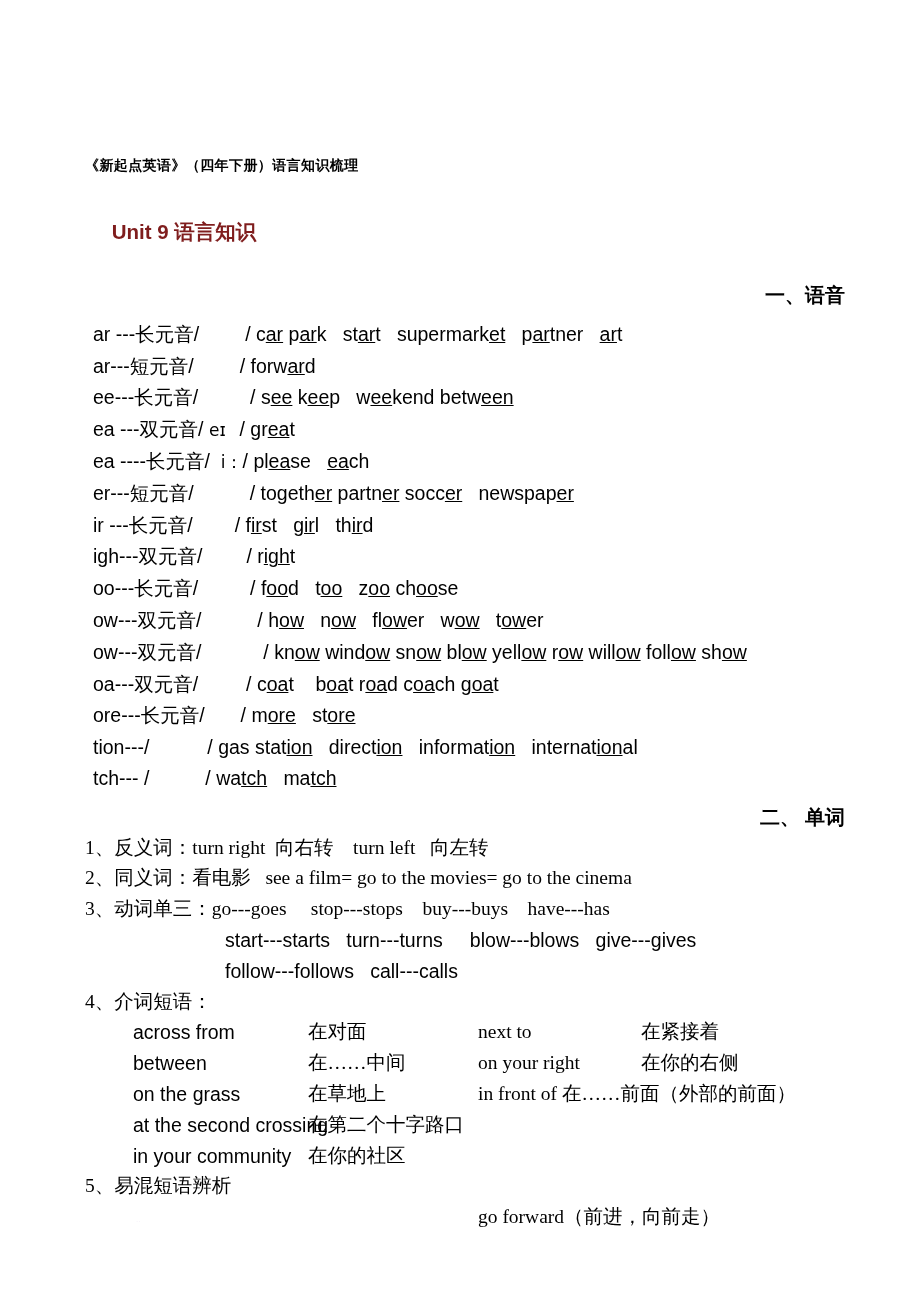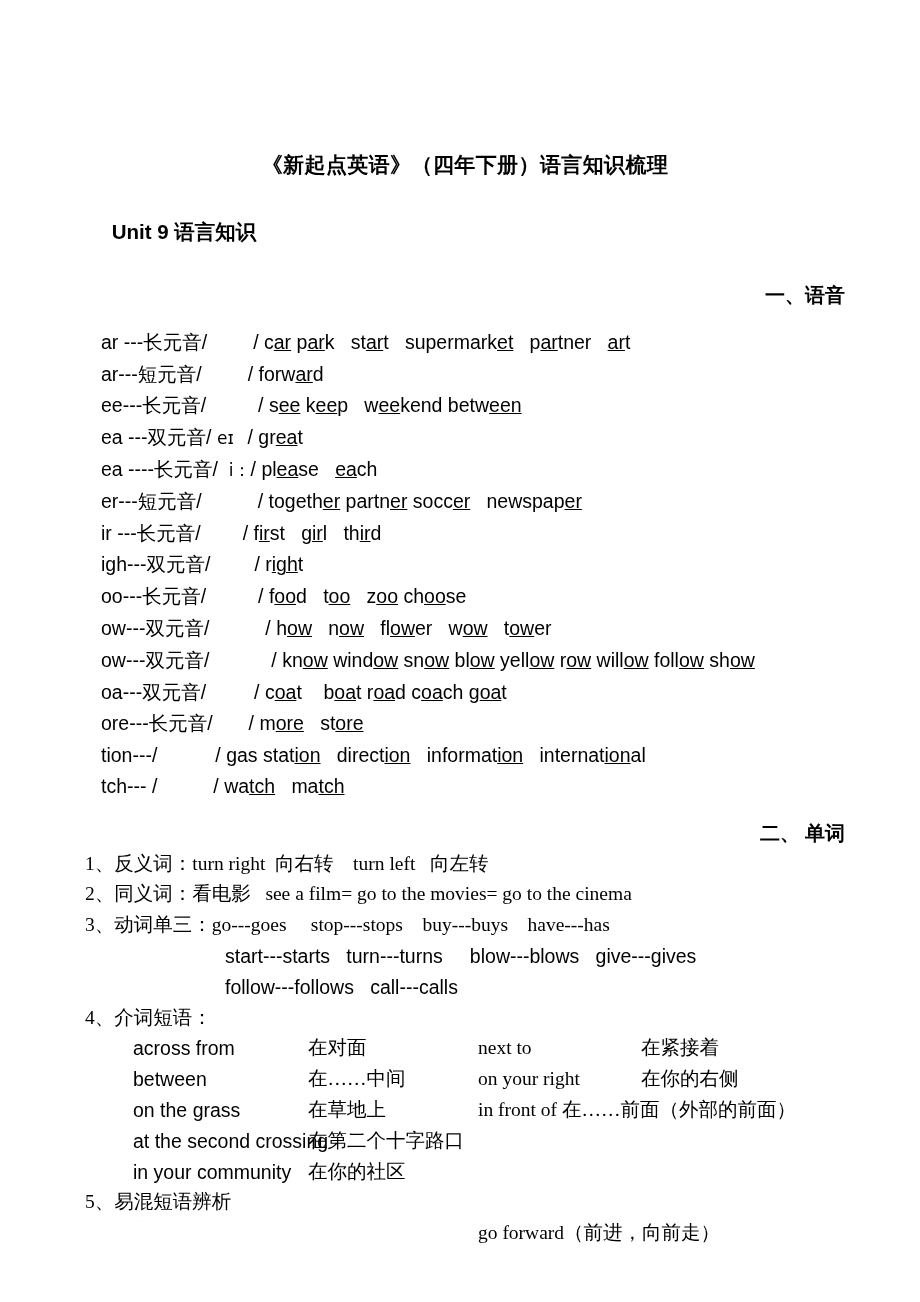--- a/index.html
+++ b/index.html
@@ -37,23 +37,23 @@
   .cn {
     font-family: "Liberation Serif", "DejaVu Serif", serif;
   }
   .en {
     font-family: "Liberation Sans", "DejaVu Sans", sans-serif;
   }
 
   
   .doc-title {
     font-family: Liberation Sans, sans-serif;
-    font-size: 21px;
-    font-weight: bold;
-    text-align: center;
+    font-size: 14px;
+    font-weight: bold;
+    text-align: left;
     line-height: 30px;
     margin: 0 0 7px 0;
     letter-spacing: 0.4px;
   }
 
   
   .unit-heading {
     margin: 0 0 1px 0;
     line-height: 30px;
     white-space: pre;
@@ -75,21 +75,21 @@
     font-size: 20px;
     font-weight: bold;
     line-height: 30.8px;
     margin: 0;
     white-space: pre;
     text-align: right;
   }
 
   
   .phonics {
-    margin: 16px;
+    margin: 8px;
   }
   .ph-row {
     display: block;
     font-size: 19.5px;
     line-height: 30.8px;
     white-space: pre;
   }
   .ph-key {
     display: inline-block;
     font-family: "Liberation Sans", "DejaVu Sans", sans-serif;
@@ -162,21 +162,21 @@
   }
 </style>
 </head>
 <body>
 
 <div class="page">
   <div class="doc">
 
     <div class="doc-title">《新起点英语》（四年下册）语言知识梳理</div>
 
-    <div class="unit-heading" id="unit-heading" style="color: #000000;">
+    <div class="unit-heading" id="unit-heading" style="color: #7f1d1d;">
       <span class="u-en">Unit 9 </span><span class="u-cn">语言知识</span>
     </div>
 
     <div class="sec-heading">一、语音</div>
 
     <div class="phonics" id="phonics-list">
         <div class="ph-row"><span class="ph-key">ar ---<span class="ph-cn">长元音</span>/</span><span class="ph-ipa" style="min-width: 46px;"></span><span class="ph-words">/ c<u class="mark">ar</u> p<u class="mark">ar</u>k   st<u class="mark">ar</u>t   supermark<u class="mark">et</u>   p<u class="mark">ar</u>tner   <u class="mark">ar</u>t</span></div>
         <div class="ph-row"><span class="ph-key">ar---<span class="ph-cn">短元音</span>/</span><span class="ph-ipa" style="min-width: 46px;"></span><span class="ph-words">/ forw<u class="mark">ar</u>d</span></div>
         <div class="ph-row"><span class="ph-key">ee---<span class="ph-cn">长元音</span>/</span><span class="ph-ipa" style="min-width: 52px;"></span><span class="ph-words">/ s<u class="mark">ee</u> k<u class="mark">ee</u>p   w<u class="mark">ee</u>kend betw<u class="mark">een</u></span></div>
         <div class="ph-row"><span class="ph-key">ea ---<span class="ph-cn">双元音</span>/</span><span class="ph-ipa" style="min-width: 36px;"> eɪ</span><span class="ph-words">/ gr<u class="mark">ea</u>t</span></div>

